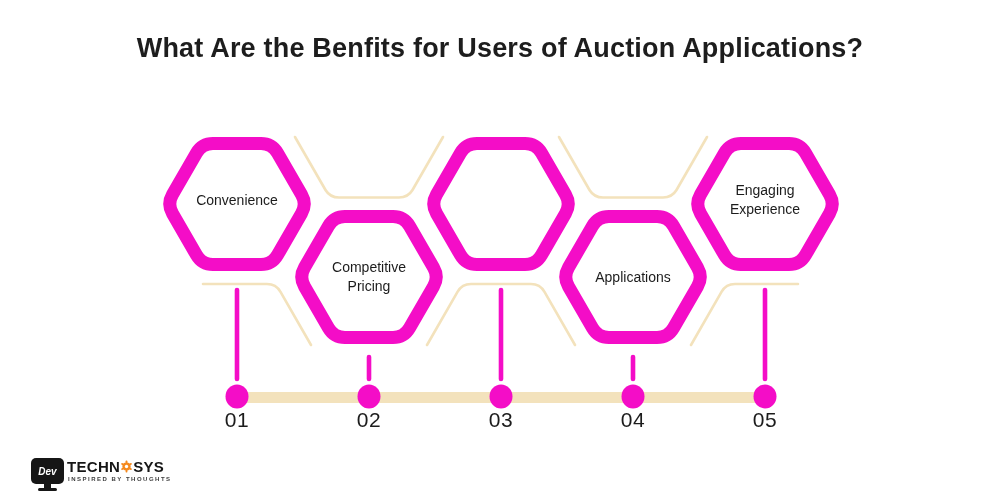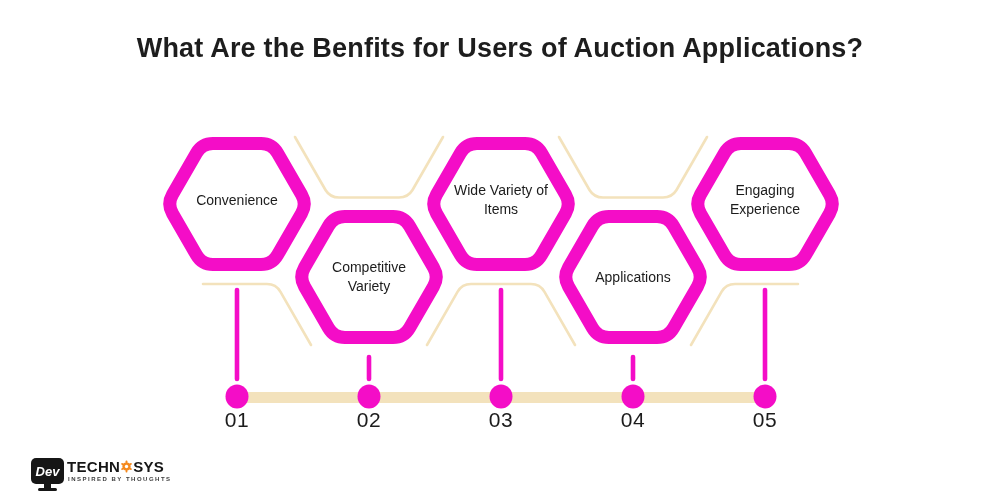--- a/index.html
+++ b/index.html
@@ -50,21 +50,21 @@
     letter-spacing:0.5px;
     color:#1c1c1c;
   }
   .n1{left:207px;} .n2{left:339px;} .n3{left:471px;} .n4{left:603px;} .n5{left:735px;}
   .logo{position:absolute;left:25px;top:455px;width:130px;height:42px;}
   .logo-monitor{
     position:absolute;left:6px;top:3px;
     width:33px;height:26px;
     background:#161616;border-radius:5px;
     display:flex;align-items:center;justify-content:center;
-    color:#ffffff;font-size:13px;font-weight:700;font-style:italic;
+    color:#ffffff;font-size:10px;font-weight:700;font-style:italic;
   }
   .logo-stand{position:absolute;left:19px;top:29px;width:7px;height:4px;background:#161616;}
   .logo-base{position:absolute;left:13px;top:33px;width:19px;height:3px;background:#161616;border-radius:1.5px;}
   .logo-name{
     position:absolute;left:42px;top:3px;
     display:flex;align-items:center;gap:0;
     font-size:15px;font-weight:800;color:#161616;letter-spacing:0.3px;
   }
   .logo-gear{width:13px;height:13px;display:block;}
   .logo-tagline{
@@ -114,22 +114,21 @@
     <g>
       <use href="#hexR" class="hex" transform="translate(237,204)"></use>
       <use href="#hexR" class="hex" transform="translate(369,277)"></use>
       <use href="#hexR" class="hex" transform="translate(501,204)"></use>
       <use href="#hexR" class="hex" transform="translate(633,277)"></use>
       <use href="#hexR" class="hex" transform="translate(765,204)"></use>
     </g>
   </svg>
 
   <div class="hexlabel hl1">Convenience</div>
-  <div class="hexlabel hl2">Competitive Variety</div>
-  <div class="hexlabel hl3">Wide Variety of Items</div>
+  <div class="hexlabel hl2">Competitive Pricing</div>
   <div class="hexlabel hl4">Applications</div>
   <div class="hexlabel hl5">Engaging Experience</div>
 
   <div class="tnum n1">01</div>
   <div class="tnum n2">02</div>
   <div class="tnum n3">03</div>
   <div class="tnum n4">04</div>
   <div class="tnum n5">05</div>
 
   <div class="logo">

